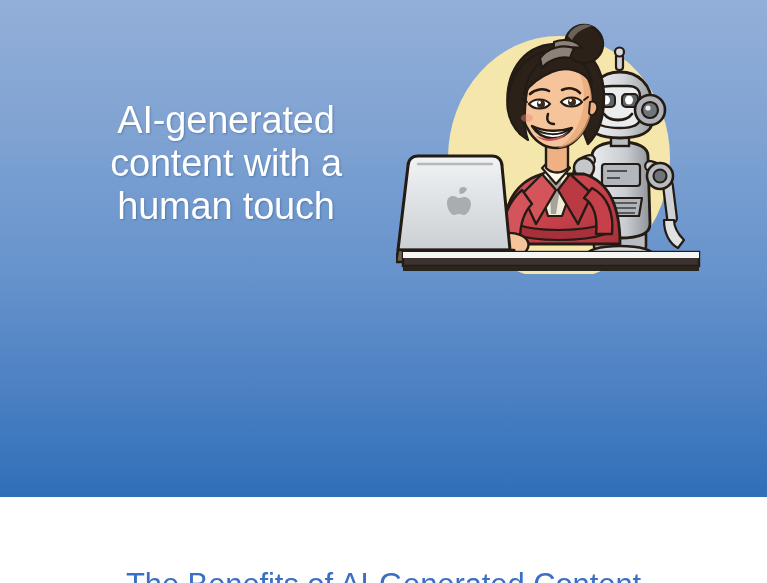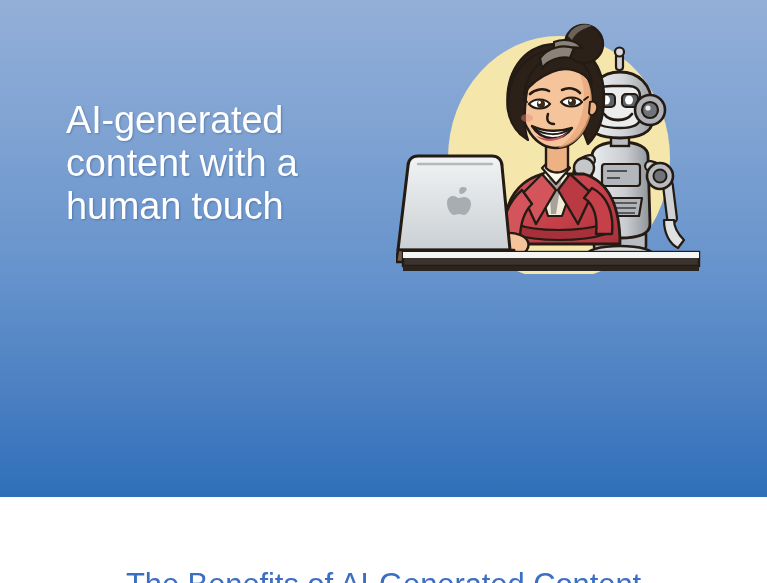--- a/index.html
+++ b/index.html
@@ -38,20 +38,21 @@
     left: 66px;
     top: 74px;
     width: 320px;
     color: #ffffff;
     font-size: 38px;
     line-height: 43px;
     font-weight: 400;
     letter-spacing: -0.2px;
     text-shadow: 1px 1px 2px rgba(30, 60, 110, 0.35);
     white-space: pre-line;
+    text-align: center;
   }
 
   
   .illustration {
     position: absolute;
     left: 396px;
     top: 18px;
     width: 310px;
     height: 256px;
   }

